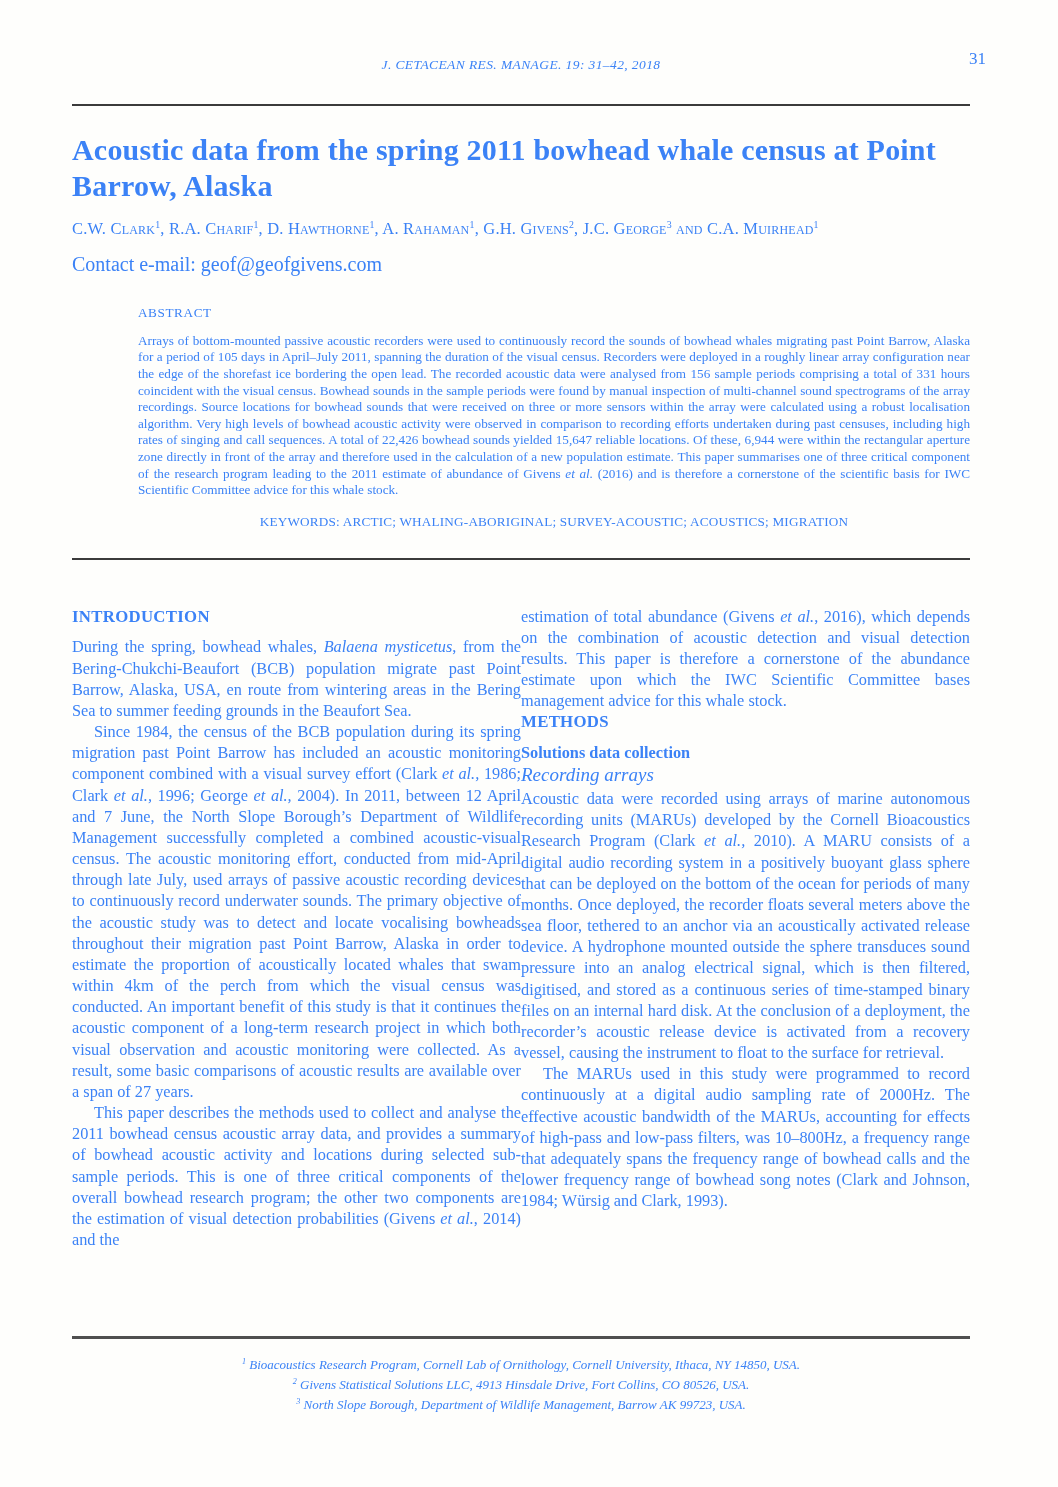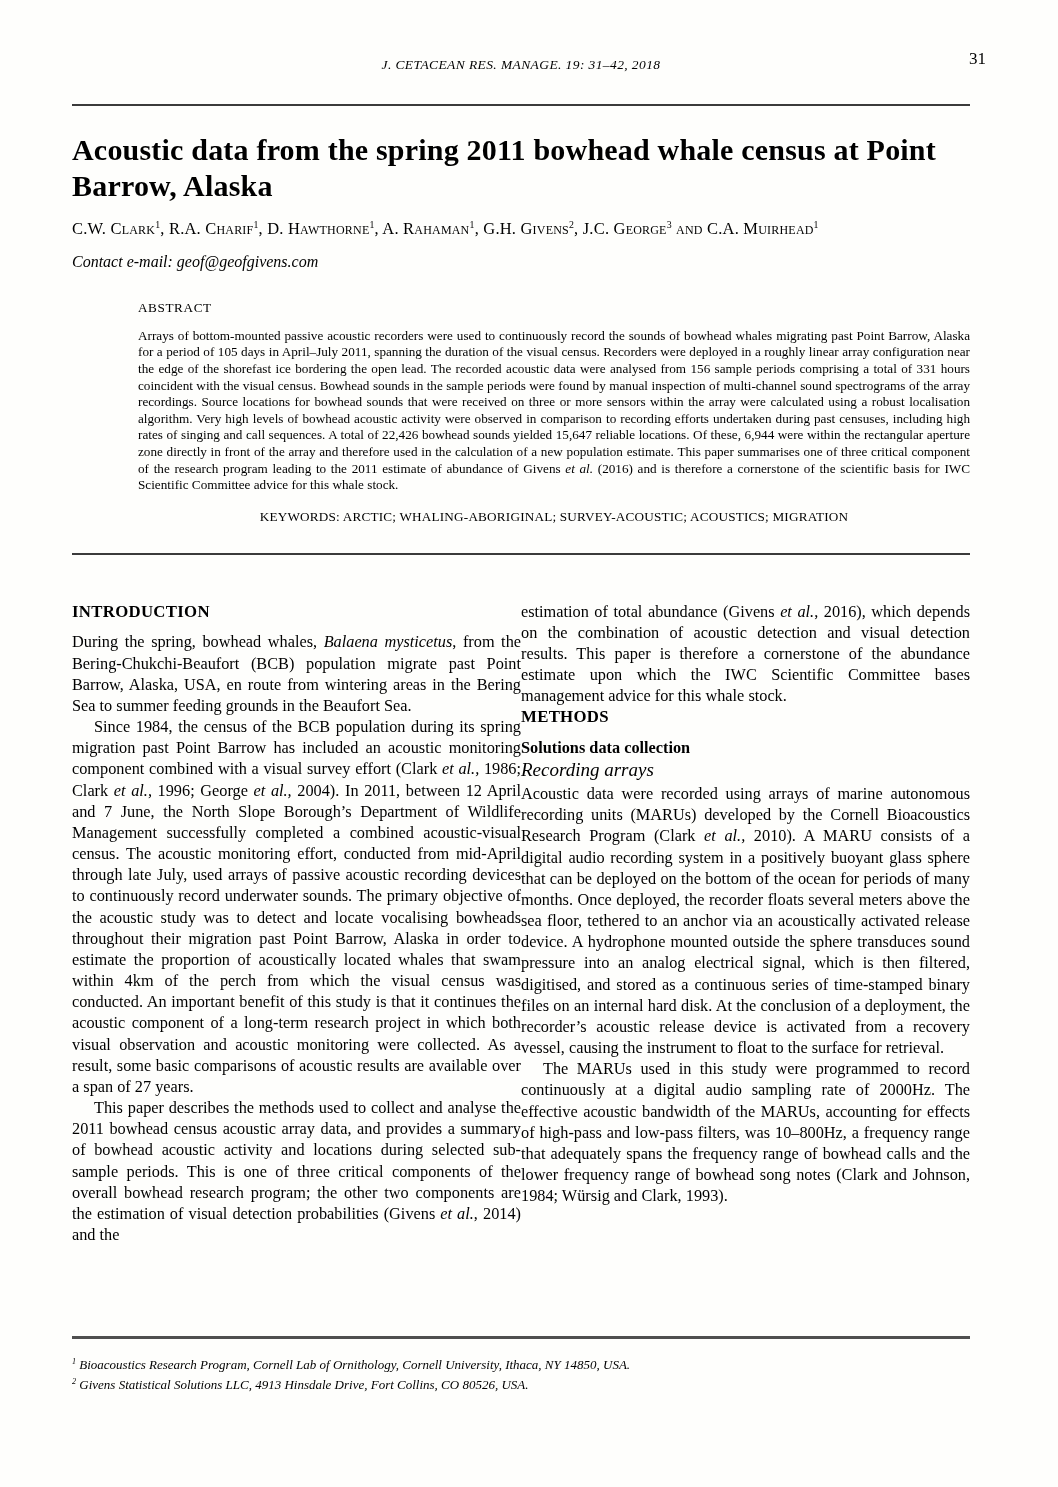--- a/index.html
+++ b/index.html
@@ -1,44 +1,44 @@
 <!DOCTYPE html>
 <html><head>
 <meta charset="utf-8">
 <style>
   html,body{margin:0;padding:0;background:#ffffff;}
-  .page{position:relative;width:1058px;height:1487px;background:#fefefc;color:#000000;
+  .page{position:relative;width:1058px;height:1487px;background:#fefefc;color:#3b82f6;
         font-family:"Liberation Serif",serif;margin:0 auto;overflow:hidden;box-sizing:border-box;}
   .content{position:absolute;left:72px;right:88px;top:0;}
   .journal-header{position:relative;padding-top:57px;font-size:13.5px;}
   .journal-citation{text-align:center;font-style:italic;letter-spacing:.4px;}
   .page-number{position:absolute;right:-16px;top:49px;font-size:17px;}
   .rule{border:0;border-top:2px solid #3b3b3b;margin:0;height:0;}
   .rule-header{margin-top:31px;}
   .title{font-size:30px;font-weight:bold;line-height:1.2;margin:26px 0 0 0;letter-spacing:.2px;}
   .authors{margin-top:15px;font-size:16.5px;font-variant:small-caps;letter-spacing:.2px;}
   .authors sup{font-variant:normal;font-size:60%;vertical-align:super;line-height:0;}
-  .contact{margin-top:14px;font-style:italic;font-size:16px;}
+  .contact{margin-top:14px;font-size:20px;}
   .abstract{margin:29px 0 0 66px;font-size:13.2px;line-height:1.26;}
   .abstract-label{letter-spacing:.6px;}
   .abstract-text{margin-top:11px;text-align:justify;}
   .keywords{margin-top:15px;letter-spacing:.2px;text-align:center;}
   .rule-abstract{margin-top:27px;}
   .columns{display:flex;margin-top:46px;}
   .col{flex:1 1 0;font-size:16.3px;line-height:1.3;text-align:justify;}
   .col p{margin:0;}
   .col p.indent{text-indent:22px;}
   h2.sect{font-size:16.8px;font-weight:bold;margin:0 0 9px 0;letter-spacing:.3px;}
   .sect-gap{margin-top:14px;}
   h3.subsect{font-size:16.3px;font-weight:bold;margin:0;}
   h4.subsub{font-size:19px;font-style:italic;font-weight:normal;margin:0;}
   .footer{position:absolute;left:72px;right:88px;top:1336px;}
   .rule-footer{border-top:3px solid #4f4f4f;}
   .footnotes{margin-top:16px;font-size:13px;font-style:italic;line-height:1.52;}
-  .footnotes .fn{display:block;}
+  .footnotes .fn{display:block;text-align:center;}
   .footnotes sup{font-size:62%;vertical-align:super;line-height:0;}
 </style>
 </head>
 <body>
 
 <div class="page">
   <div class="content">
 
     <div class="journal-header">
       <div class="journal-citation">J. CETACEAN RES. MANAGE. 19: 31–42, 2018</div>
@@ -77,15 +77,16 @@
         <p class="indent"><span>The MARUs used in this study were programmed to record continuously at a digital audio sampling rate of 2000Hz. The effective acoustic bandwidth of the MARUs, accounting for effects of high-pass and low-pass filters, was 10–800Hz, a frequency range that adequately spans the frequency range of bowhead calls and the lower frequency range of bowhead song notes (Clark and Johnson, 1984; Würsig and Clark, 1993).</span></p>
       </div>
     </div>
   </div>
 
   <div class="footer">
     <hr class="rule rule-footer">
     <div class="footnotes">
         <span class="fn"><sup>1</sup> Bioacoustics Research Program, Cornell Lab of Ornithology, Cornell University, Ithaca, NY 14850, USA.</span>
         <span class="fn"><sup>2</sup> Givens Statistical Solutions LLC, 4913 Hinsdale Drive, Fort Collins, CO 80526, USA.</span>
+        <span class="fn"><sup>3</sup> North Slope Borough, Department of Wildlife Management, Barrow AK 99723, USA.</span>
       </div>
   </div>
 </div>
 
 </body></html>

